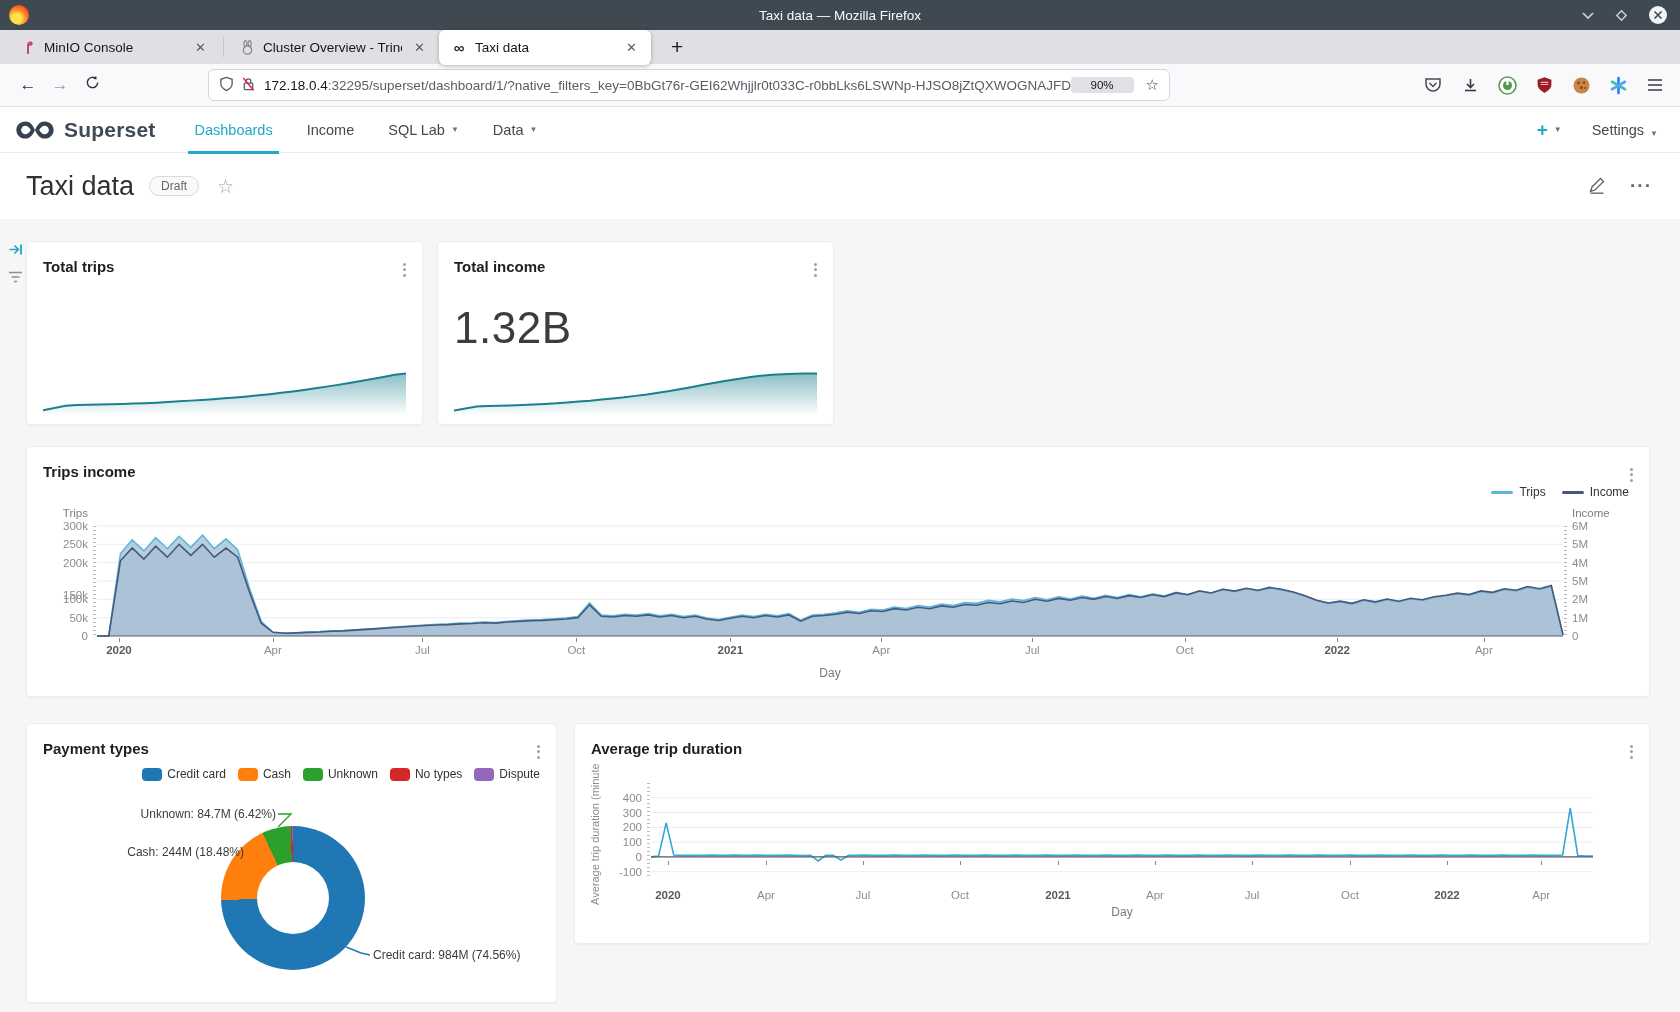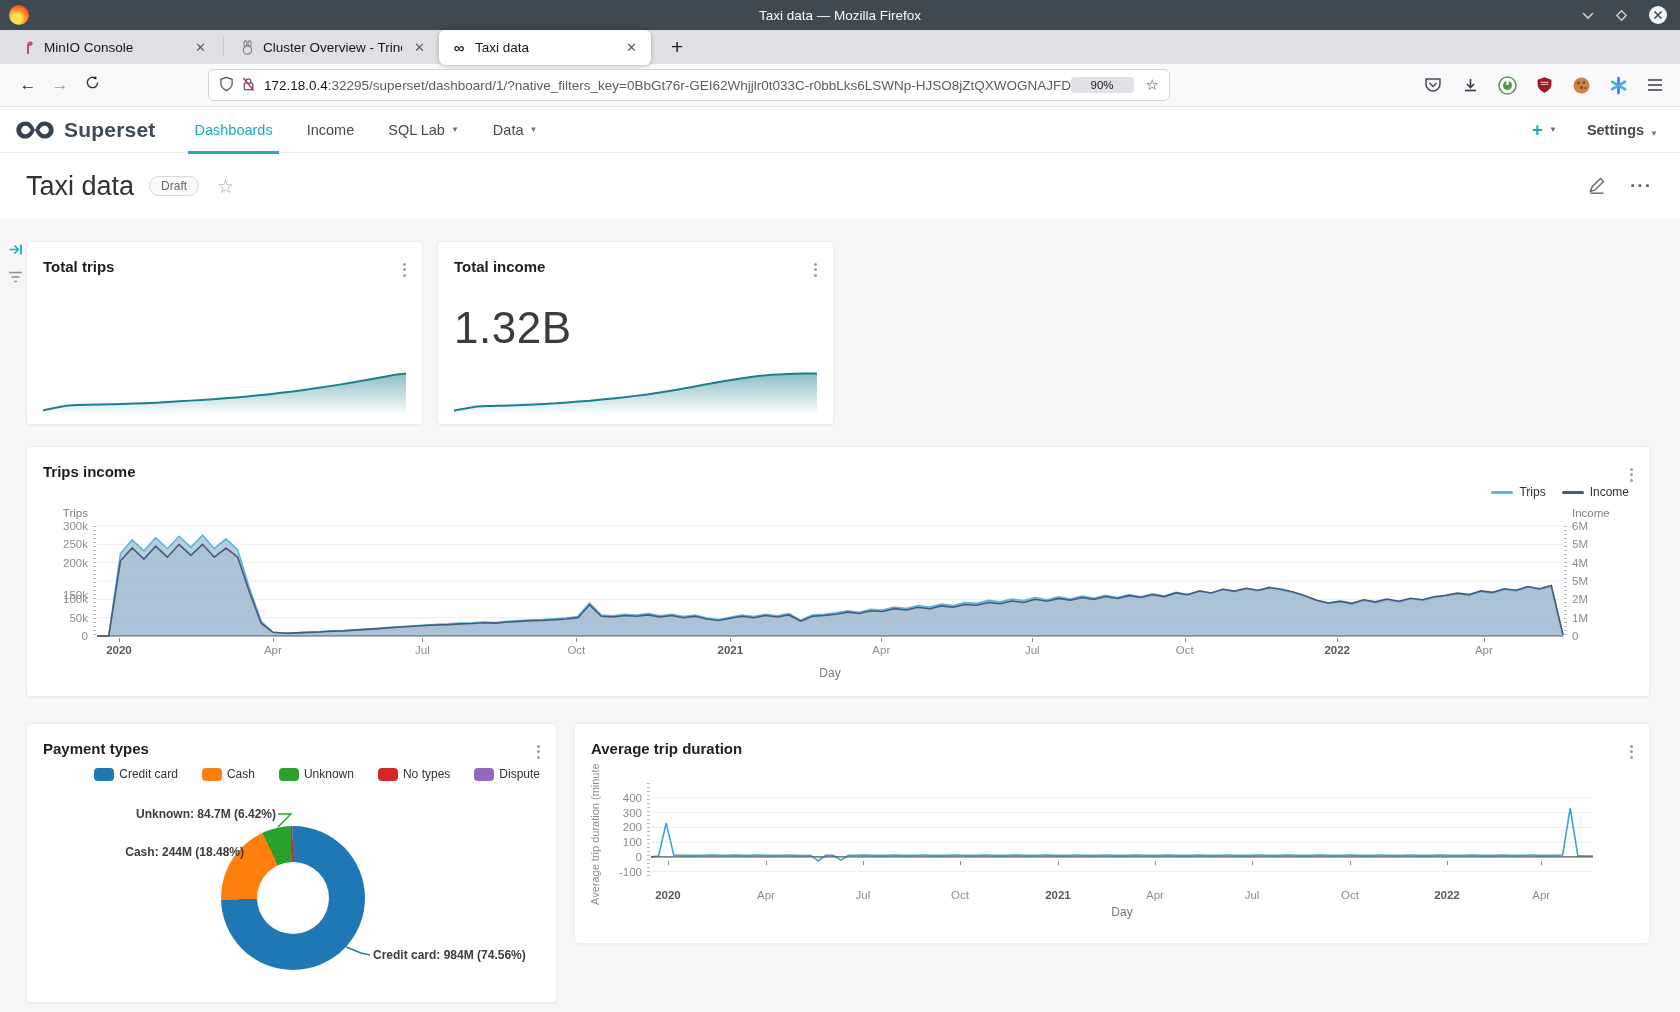--- a/index.html
+++ b/index.html
@@ -43,21 +43,21 @@
   
   .navbar { height:46px; background:#fff; border-bottom:1px solid #ececee; display:flex; align-items:center; padding:0 14px; }
   .brand { display:flex; align-items:center; gap:8px; margin-right:22px; }
   .brand-name { font-size:21px; font-weight:700; color:#3f4a56; letter-spacing:.2px; }
   .nav-item { font-size:14.5px; color:#484848; margin:0 17px; height:46px; display:flex; align-items:center; position:relative; }
   .nav-item.active { color:#20a7c9; }
   .nav-item.active::after { content:""; position:absolute; bottom:-1px; left:-6px; right:-6px; height:3px; background:#20a7c9; }
   .caret { font-size:8px; color:#737373; margin-left:6px; }
   .nav-right { margin-left:auto; display:flex; align-items:center; gap:30px; margin-right:8px; }
   .plus-btn { color:#20a7c9; font-weight:700; font-size:19px; display:flex; align-items:center; }
-  .settings-btn { font-size:14.5px; color:#484848; display:flex; align-items:flex-end;font-weight:bold; }
+  .settings-btn { font-size:14.5px; color:#484848; display:flex; align-items:flex-end; }
 
   
   .dash-header { height:66px; background:#fff; display:flex; align-items:center; padding:0 28px 0 26px; }
   .dash-title { font-size:27px; font-weight:500; color:#313131; }
   .draft-badge { margin-left:15px; border:1px solid #d9d9d9; border-radius:11px; padding:2px 11px; font-size:12px; color:#666; background:#fafafa; }
   .fav-star { margin-left:18px; color:#9e9e9e; font-size:19px; }
   .header-actions { margin-left:auto; display:flex; align-items:center; gap:24px; color:#666; }
 
   
   .content { position:relative; height:784px; background:#f6f6f7; padding:22px 30px 0 26px; }
@@ -93,27 +93,27 @@
   .xlabels { position:absolute; left:0; right:0; height:24px; }
   .xlabels .xl { position:absolute; transform:translateX(-50%); font-size:11.5px; color:#8c8c8c; padding-top:6px; white-space:nowrap; }
   .xlabels .xl.strong { color:#5a5a5a; font-weight:700; }
   .xlabels .tk { position:absolute; width:1px; height:4px; background:#85888e; top:0; }
   .xname { position:absolute; left:0; right:0; text-align:center; font-size:12px; color:#7a7a7a; }
   .ti .plot-wrap { height:110px; margin-right:0; }
   .ti .xlabels { top:112px; } .ti .xname { top:140px; }
 
   .row2 { display:flex; gap:17px; align-items:flex-start; }
   #panel-payment { width:531px; height:280px; padding:16px; }
-  .pt-legend { display:flex; gap:24px; margin-top:10px; justify-content:flex-end; align-items:center; font-size:12px; color:#333; flex-wrap:nowrap; }
+  .pt-legend { display:flex; gap:12px; margin-top:10px; justify-content:flex-end; align-items:center; font-size:12px; color:#333; flex-wrap:nowrap; }
   .pt-item { display:flex; align-items:center; white-space:nowrap; }
   .pt-swatch { width:20px; height:13px; border-radius:4px; margin-right:5px; }
   .donut-area { position:relative; height:212px; margin-top:6px; }
   .donut { position:absolute; left:178px; top:39px; width:144px; height:144px; border-radius:50%; }
   .donut::after { content:""; position:absolute; inset:36px; background:#fff; border-radius:50%; }
-  .callout { position:absolute; font-size:12px; color:#3c3c3c; white-space:nowrap;font-weight:bold; }
+  .callout { position:absolute; font-size:12px; color:#3c3c3c; white-space:nowrap; }
   .callout.r { transform:translate(-100%,-50%); } .callout.l { transform:translateY(-50%); }
   .connectors { position:absolute; inset:0; overflow:visible; }
 
   #panel-avg { width:1076px; height:221px; padding:16px; }
   .ad .chart { margin-top:26px; }
   .ad-ylabel { position:absolute; left:-2px; top:-18px; height:140px; writing-mode:vertical-rl; transform:rotate(180deg);
     font-size:11px; color:#8c8c8c; white-space:nowrap; display:flex; align-items:center; }
   .ad .col-yl { width:60px; }
   .ad .plot-wrap { height:96px; margin-right:40px; }
   .ad .xlabels { top:100px; } .ad .xname { top:122px; }

